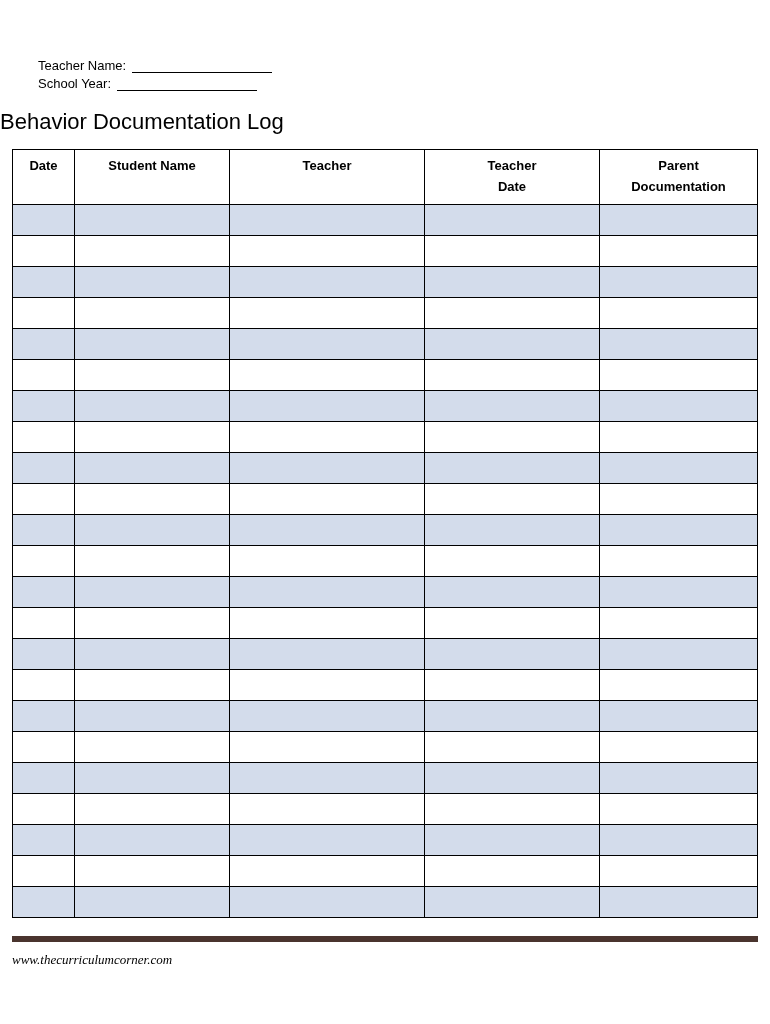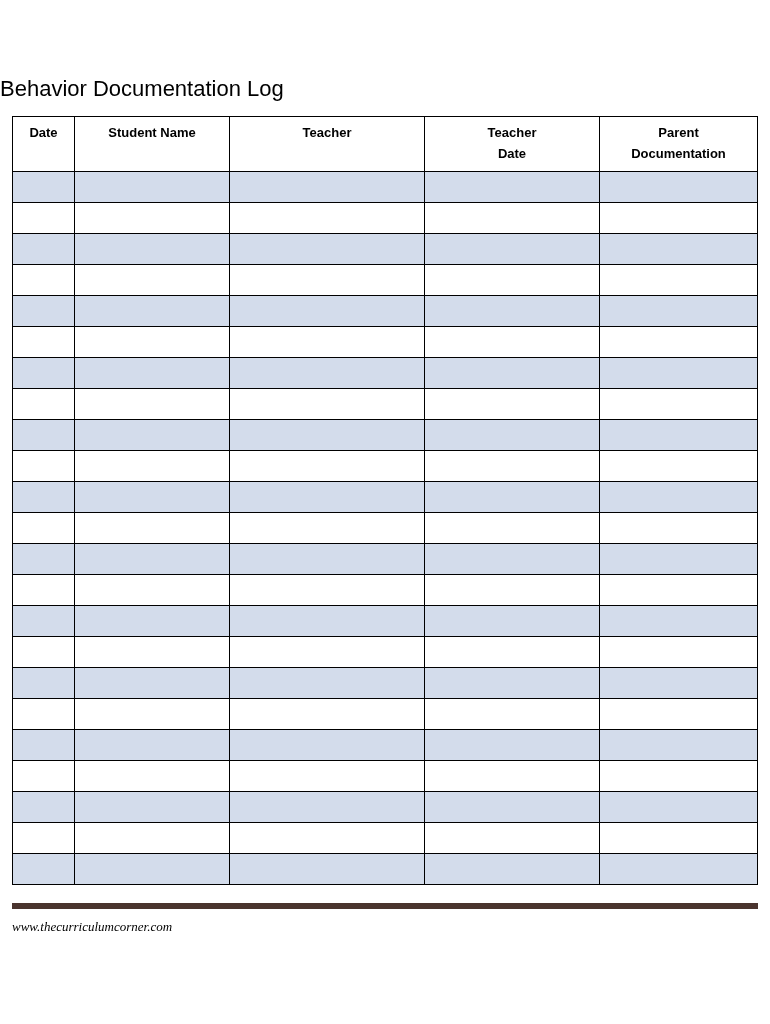--- a/index.html
+++ b/index.html
@@ -85,20 +85,28 @@
       padding: 10px 0 0 12px;
       font-size: 13px;
       font-family: Georgia, serif;
       font-style: italic;
     }
   </style>
 </head>
 <body>
 
 <div class="header-info">
+  <div class="header-line">
+    <span class="label">Teacher Name:</span>
+    <span class="blank"></span>
+  </div>
+  <div class="header-line">
+    <span class="label">School Year:</span>
+    <span class="blank"></span>
+  </div>
 </div>
 
 <h1 class="title">Behavior Documentation Log</h1>
 
 <div class="table-wrap">
   <table>
     <colgroup>
       <col class="col-date">
       <col class="col-student">
       <col class="col-behavior">

